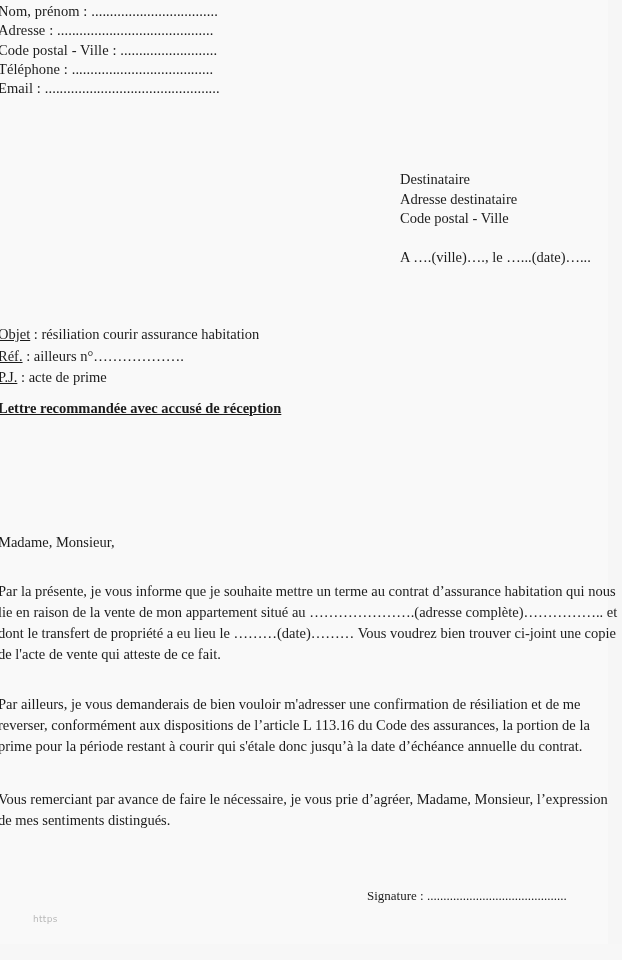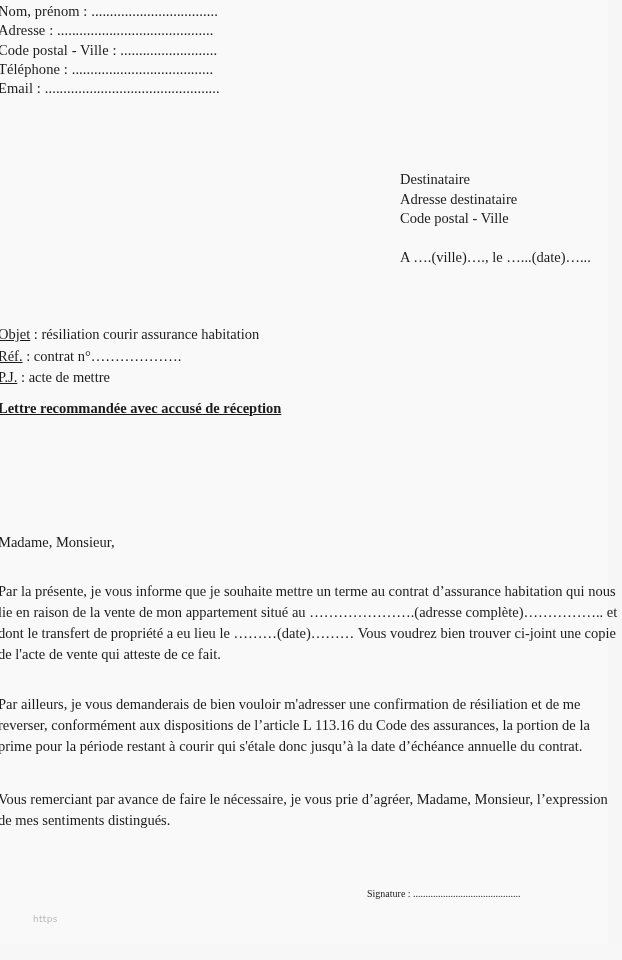--- a/index.html
+++ b/index.html
@@ -118,21 +118,21 @@
     text-align: left;
   }
   #para-1 { top: 581px; }
   #para-2 { top: 694px; }
   #para-3 { top: 789px; }
 
   .signature-line {
     position: absolute;
     left: 367px;
     top: 888px;
-    font-size: 10px;
+    font-size: 13px;
     white-space: nowrap;
   }
 
   .watermark {
     position: absolute;
     left: 33px;
     top: 914px;
     font-family: "DejaVu Sans", sans-serif;
     font-size: 9px;
     color: #b9b9b9;
@@ -158,22 +158,22 @@
 
   <div class="recipient-block">
     <div class="recipient-line">Destinataire</div>
     <div class="recipient-line">Adresse destinataire</div>
     <div class="recipient-line">Code postal - Ville</div>
     <div class="date-line">A ….(ville)…., le …...(date)…...</div>
   </div>
 
   <div class="subject-block">
     <div class="subject-line"><span class="u">Objet</span><span> : résiliation courir assurance habitation</span></div>
-    <div class="subject-line"><span class="u">Réf.</span><span> : contrat n°……………….</span></div>
-    <div class="subject-line"><span class="u">P.J.</span><span> : acte de mettre</span></div>
+    <div class="subject-line"><span class="u">Réf.</span><span> : ailleurs n°……………….</span></div>
+    <div class="subject-line"><span class="u">P.J.</span><span> : acte de prime</span></div>
   </div>
 
   <div class="registered-line">Lettre recommandée avec accusé de réception</div>
 
   <div class="salutation">Madame, Monsieur,</div>
 
   <div class="body-block para" id="para-1" style="top:581px">Par la présente, je vous informe que je souhaite mettre un terme au contrat d’assurance habitation qui nous lie en raison de la vente de mon appartement situé au ………………….(adresse complète)…………….. et dont le transfert de propriété a eu lieu le ………(date)……… Vous voudrez bien trouver ci-joint une copie de l'acte de vente qui atteste de ce fait.</div>
   <div class="body-block para" id="para-2" style="top:694px">Par ailleurs, je vous demanderais de bien vouloir m'adresser une confirmation de résiliation et de me reverser, conformément aux dispositions de l’article L 113.16 du Code des assurances, la portion de la prime pour la période restant à courir qui s'étale donc jusqu’à la date d’échéance annuelle du contrat.</div>
   <div class="body-block para" id="para-3" style="top:789px">Vous remerciant par avance de faire le nécessaire, je vous prie d’agréer, Madame, Monsieur, l’expression de mes sentiments distingués.</div>
 

